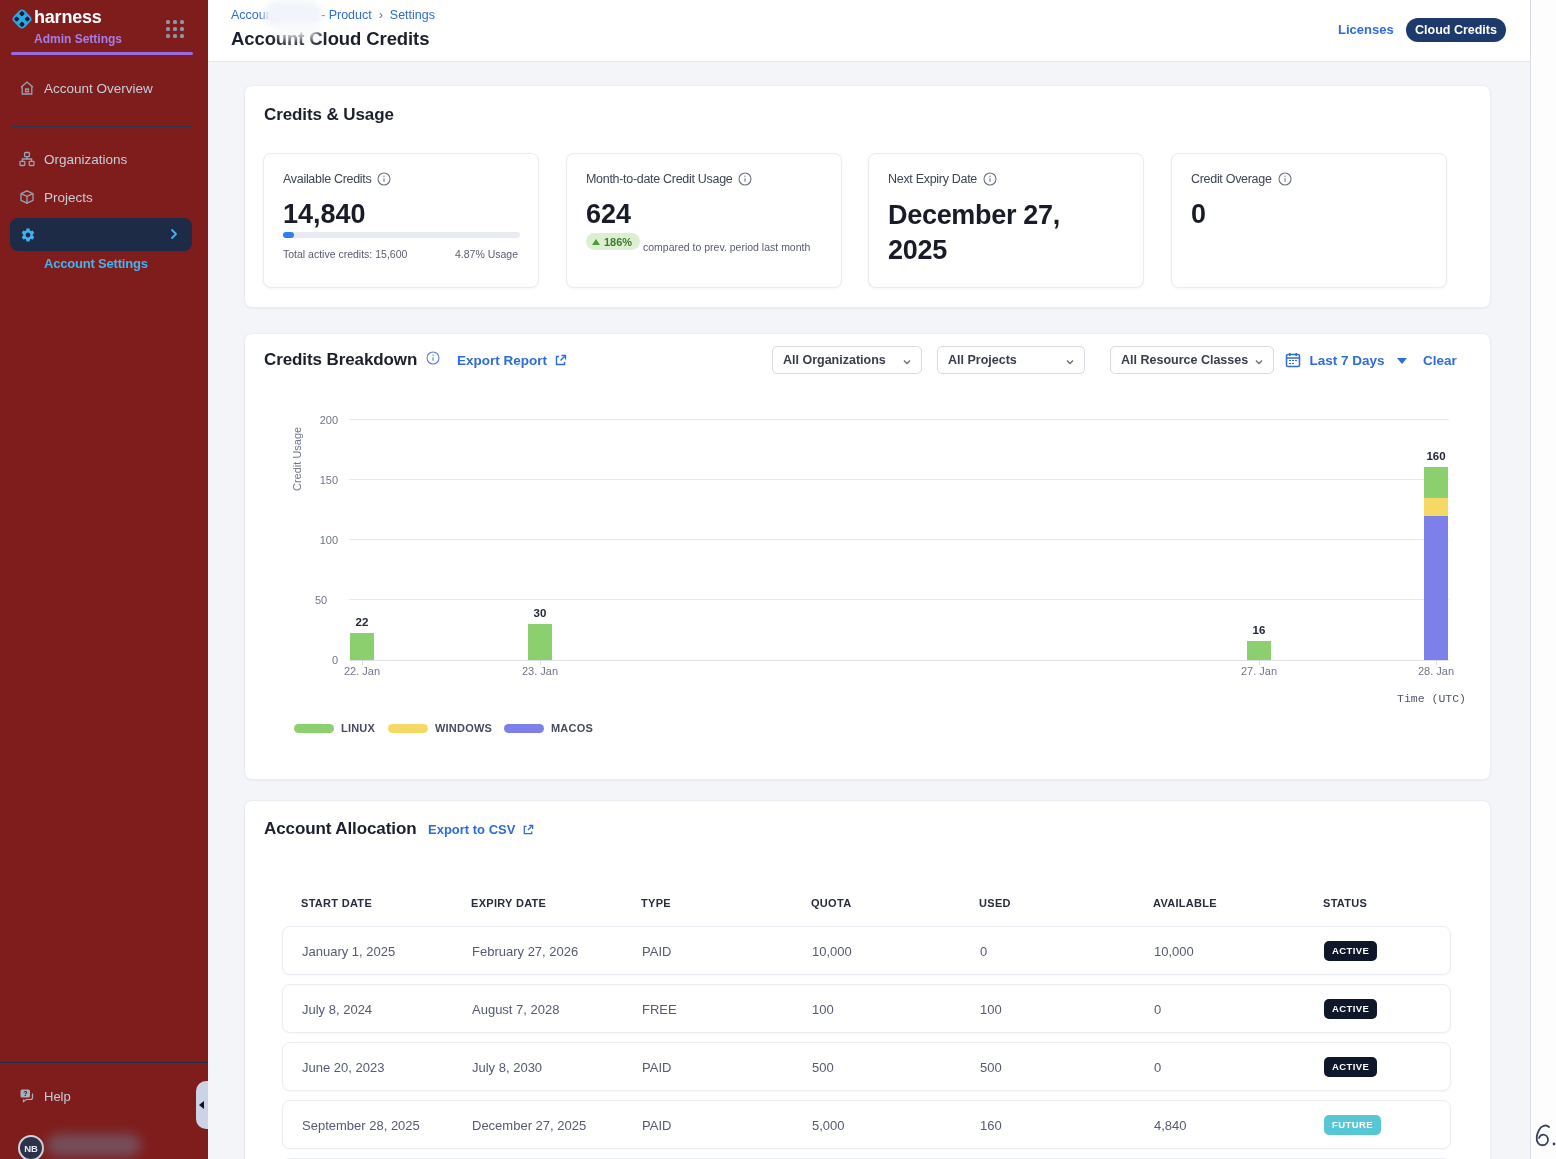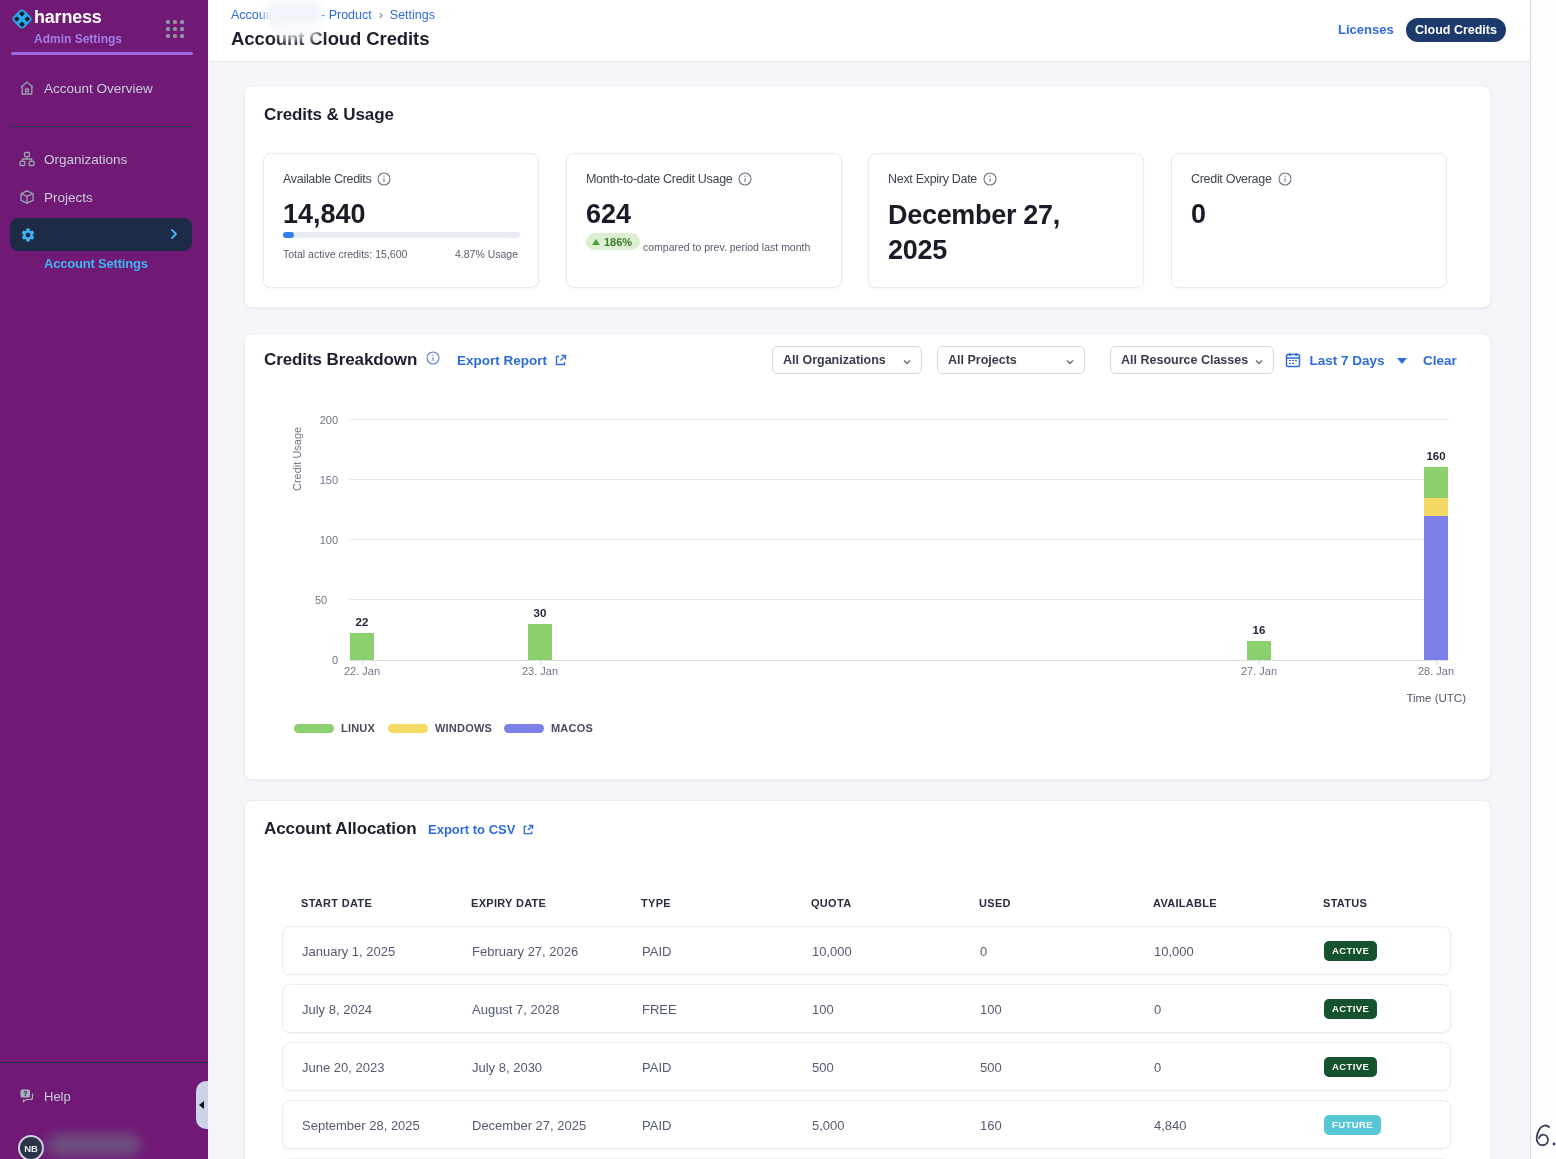--- a/index.html
+++ b/index.html
@@ -4,21 +4,21 @@
 <style>
 * { margin:0; padding:0; box-sizing:border-box; }
 html,body { width:1556px; height:1159px; }
 body { font-family:"Liberation Sans", sans-serif; position:relative; overflow:hidden; background:#ffffff; }
 .abs { position:absolute; }
 
 
 #rightstrip { left:1530px; top:0; width:26px; height:1159px; background:#fdfdfe; border-left:1px solid #d8dbe6; }
 
 
-#sidebar { left:0; top:0; width:208px; height:1159px; background:#701a75; }
+#sidebar { left:0; top:0; width:208px; height:1159px; background:#7f1d1d; }
 .sb-logo { left:11px; top:8px; width:22px; height:22px; }
 .sb-word { left:34px; top:7px; color:#fff; font-size:18px; font-weight:700; letter-spacing:-0.2px; }
 .sb-admin { left:34px; top:32px; color:#a37ee8; font-size:12px; font-weight:700; }
 .sb-rule { left:11px; top:52px; width:182px; height:3px; background:#9a6ae4; border-radius:2px; }
 .sb-grid { left:166px; top:20px; width:18px; height:18px; }
 .sb-grid i { position:absolute; width:3.5px; height:3.5px; border-radius:1.5px; background:#8d94a4; }
 .nav-item { left:0; top:0; height:32px; display:flex; align-items:center; color:#c6ccd8; font-size:13.5px; }
 .nav-icn { position:absolute; left:19px; top:50%; transform:translateY(-50%); width:16px; height:16px; }
 .nav-txt { position:absolute; left:44px; top:50%; transform:translateY(-50%); white-space:nowrap; }
 .sb-div { left:11px; width:181px; height:1px; background:#2b354e; }
@@ -62,21 +62,21 @@
 .bar { position:absolute; }
 .blab { position:absolute; width:40px; text-align:center; font-size:11.5px; font-weight:700; color:#23273a; }
 .leg-pill { position:absolute; width:40px; height:9px; border-radius:5px; top:390px; }
 .leg-txt { position:absolute; top:388px; font-size:11px; font-weight:700; letter-spacing:0.2px; color:#464b5e; }
 
 
 .th { position:absolute; top:96px; font-size:11px; font-weight:700; color:#272c3e; letter-spacing:0.3px; }
 .trow { position:absolute; left:37px; width:1169px; height:49px; background:#fff; border:1px solid #ecedf3; border-radius:8px; box-shadow:0 1px 2px rgba(40,50,70,0.04); }
 .td { position:absolute; top:50%; transform:translateY(-50%); font-size:13px; color:#555a72; white-space:nowrap; }
 .badge { position:absolute; top:50%; transform:translateY(-50%); height:20px; border-radius:5px; color:#fff; font-size:9.5px; font-weight:700; letter-spacing:0.4px; display:flex; align-items:center; justify-content:center; padding:0 8px; }
-.b-active { background:#14532d; }
+.b-active { background:#0f172a; }
 .b-future { background:#58c7d5; }
 .link { color:#2e6cd9; font-weight:700; }
 </style>
 </head>
 <body>
 
 <div class="abs" id="rightstrip"></div>
 
 <div class="abs" id="sidebar">
   <svg class="abs sb-logo" viewBox="0 0 22 22">
@@ -271,21 +271,21 @@
   <div class="blab" style="left:1171px;top:116px;">160</div>
 
   <div class="abs" style="left:117px;top:326px;width:1px;height:5px;background:#d9dde6;"></div>
   <div class="abs" style="left:295px;top:326px;width:1px;height:5px;background:#d9dde6;"></div>
   <div class="abs" style="left:1014px;top:326px;width:1px;height:5px;background:#d9dde6;"></div>
   <div class="abs" style="left:1191px;top:326px;width:1px;height:5px;background:#d9dde6;"></div>
   <div class="xlab" style="left:87px;">22. Jan</div>
   <div class="xlab" style="left:265px;">23. Jan</div>
   <div class="xlab" style="left:984px;">27. Jan</div>
   <div class="xlab" style="left:1161px;">28. Jan</div>
-  <div class="abs" style="right:24px;top:358px;font-size:11.5px;color:#50556a;">Time (UTC)</div>
+  <div class="abs" style="right:24px;top:358px;font-size:11.5px;color:#50556a;font-family:Liberation Mono, monospace;">Time (UTC)</div>
 
   <div class="leg-pill" style="left:49px;background:#8ccf6e;"></div>
   <div class="leg-txt" style="left:96px;">LINUX</div>
   <div class="leg-pill" style="left:143px;background:#f5d964;"></div>
   <div class="leg-txt" style="left:190px;">WINDOWS</div>
   <div class="leg-pill" style="left:259px;background:#7c80e8;"></div>
   <div class="leg-txt" style="left:306px;">MACOS</div>
 </div>
 
 <div class="card" id="card3" style="left:244px;top:800px;width:1247px;height:430px;">

